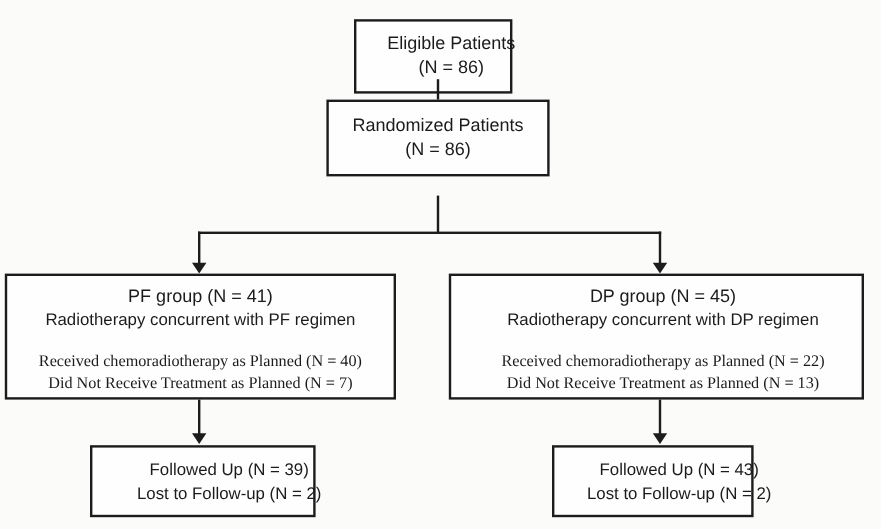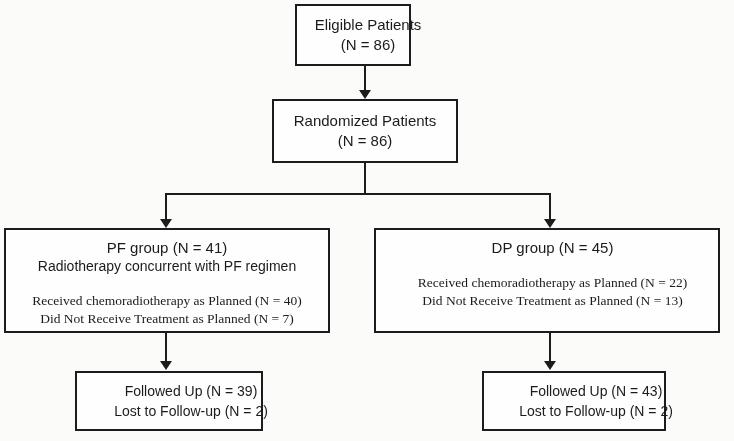--- a/index.html
+++ b/index.html
@@ -73,29 +73,29 @@
     border-left: 6px solid transparent;
     border-right: 6px solid transparent;
     border-top: 9px solid #1c1c1c;
   }
 </style>
 </head>
 <body>
 
 <div class="canvas">
 
-  <div class="node" style="left:295px; top:4px; width:116px; height:62px;padding-left:30px;">
+  <div class="node" style="left:295px; top:16px; width:132px; height:62px;padding-left:30px;">
     <div class="ln">Eligible Patients</div>
     <div class="ln">(N = 86)</div>
   </div>
 
   <div class="line" style="left:364px; top:66px; width:2px; height:25px;"></div>
   <div class="arrowhead" style="left:359px; top:90px;"></div>
 
-  <div class="node" style="left:272px; top:99px; width:186px; height:64px;">
+  <div class="node" style="left:272px; top:83px; width:186px; height:64px;">
     <div class="ln">Randomized Patients</div>
     <div class="ln">(N = 86)</div>
   </div>
 
   <div class="line" style="left:364px; top:163px; width:2px; height:32px;"></div>
   <div class="line" style="left:165px; top:193px; width:386px; height:2px;"></div>
   <div class="line" style="left:165px; top:193px; width:2px; height:27px;"></div>
   <div class="arrowhead" style="left:160px; top:219px;"></div>
   <div class="line" style="left:549px; top:193px; width:2px; height:27px;"></div>
   <div class="arrowhead" style="left:544px; top:219px;"></div>
@@ -103,34 +103,35 @@
   <div class="node group-box" style="left:4px; top:228px; width:326px; height:105px;">
     <div class="title">PF group (N = 41)</div>
     <div class="subtitle">Radiotherapy concurrent with PF regimen</div>
     <div class="spacer"></div>
     <div class="detail">Received chemoradiotherapy as Planned (N = 40)</div>
     <div class="detail">Did Not Receive Treatment as Planned (N = 7)</div>
   </div>
 
   <div class="node group-box" style="left:374px; top:228px; width:346px; height:105px;padding-left:11px;">
     <div class="title">DP group (N = 45)</div>
+    <div class="subtitle">Radiotherapy concurrent with DP regimen</div>
     <div class="spacer"></div>
     <div class="detail">Received chemoradiotherapy as Planned (N = 22)</div>
     <div class="detail">Did Not Receive Treatment as Planned (N = 13)</div>
   </div>
 
   <div class="line" style="left:165px; top:333px; width:2px; height:29px;"></div>
   <div class="arrowhead" style="left:160px; top:361px;"></div>
 
   <div class="line" style="left:549px; top:333px; width:2px; height:29px;"></div>
   <div class="arrowhead" style="left:544px; top:361px;"></div>
 
   <div class="node followup-box" style="left:75px; top:371px; width:188px; height:60px;">
     <div class="ln">Followed Up (N = 39)</div>
     <div class="ln">Lost to Follow-up (N = 2)</div>
   </div>
 
-  <div class="node followup-box" style="left:460px; top:371px; width:184px; height:60px;margin-left:22px;">
+  <div class="node followup-box" style="left:460px; top:371px; width:168px; height:60px;">
     <div class="ln">Followed Up (N = 43)</div>
     <div class="ln">Lost to Follow-up (N = 2)</div>
   </div>
 
 </div>
 
 </body></html>

